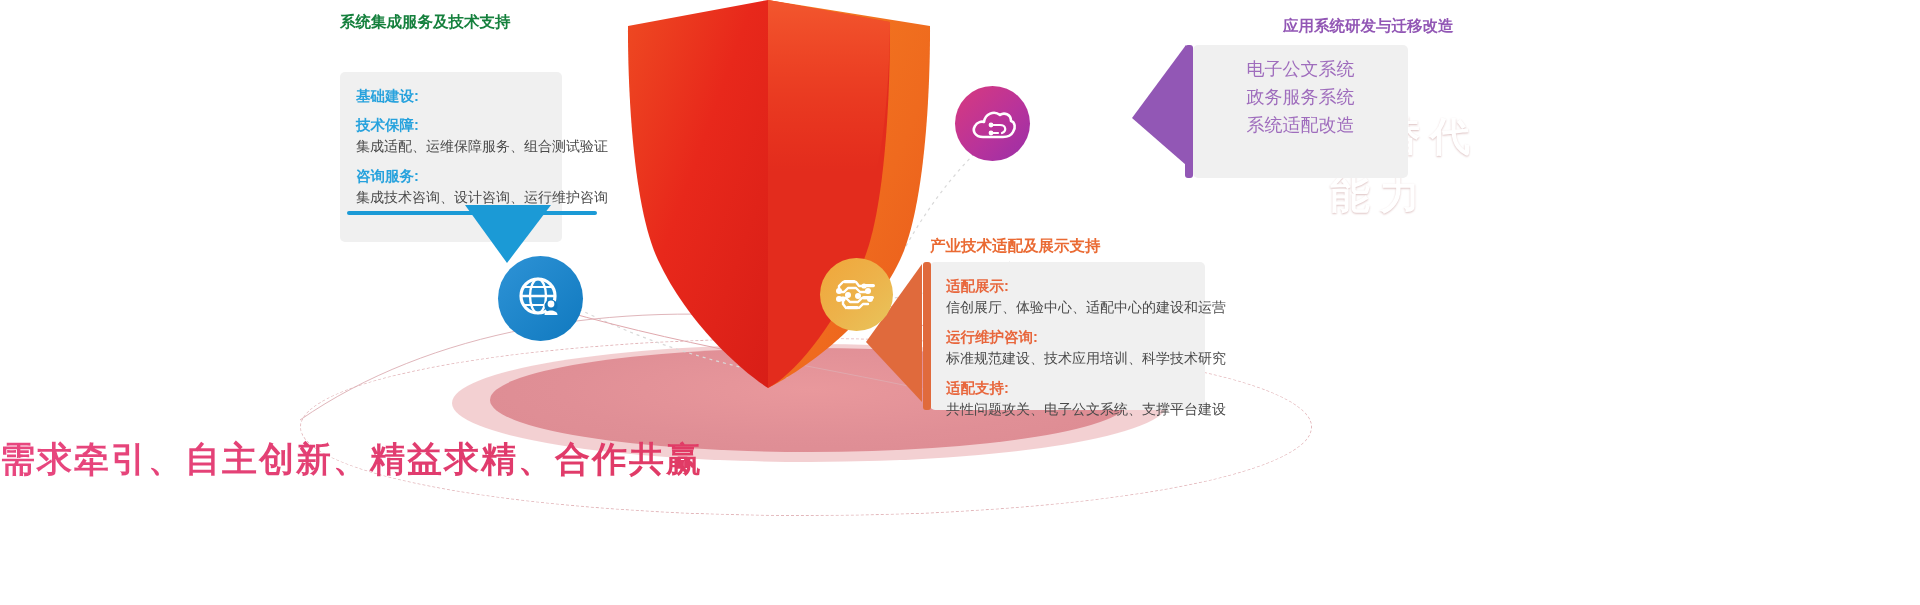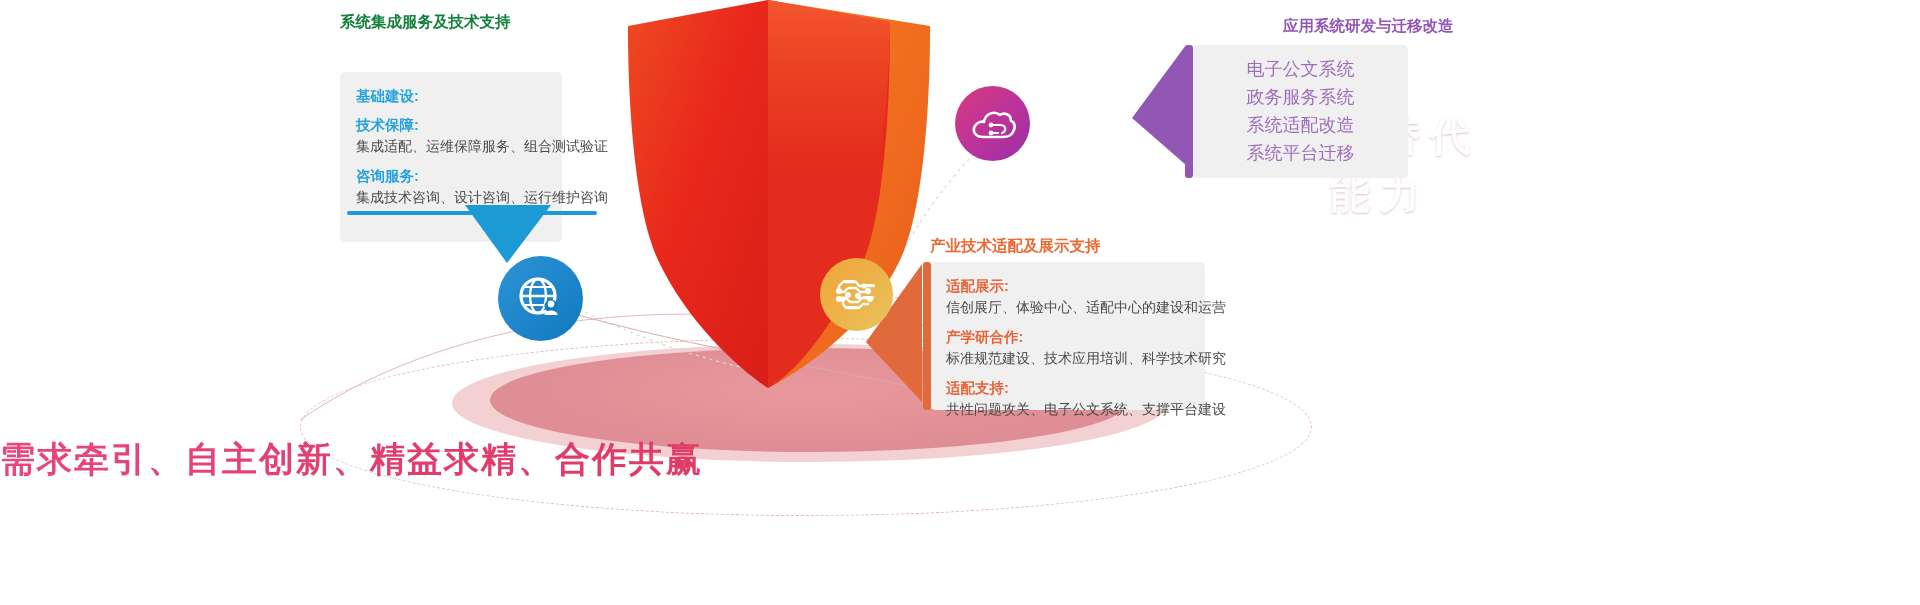--- a/index.html
+++ b/index.html
@@ -175,21 +175,20 @@
       <path d="M29.5 42 C 29.5 36, 42.5 36, 42.5 42 Z" fill="#ffffff"></path>
     </svg>
   </div>
 
   <div class="panel-heading" id="panel-purple-heading">应用系统研发与迁移改造</div>
   <div class="panel" id="panel-purple">
     <div style="padding:10px 0 0 0;">
       <div class="purple-item">电子公文系统</div>
       <div class="purple-item">政务服务系统</div>
       <div class="purple-item">系统适配改造</div>
-      <div class="purple-item">系统平台迁移</div>
     </div>
   </div>
 
   <div style="position:absolute;left:1185px;top:45px;width:8px;height:133px;background:#9257b5;border-radius:3px;"></div>
   <svg style="position:absolute;left:1130px;top:40px;" width="60" height="130" viewBox="0 0 60 130">
     <path d="M56 5 L56 125 L2 78 Z" fill="#9257b5"></path>
   </svg>
 
   <div class="circle-icon" id="icon-cloud">
     <svg width="48" height="40" viewBox="0 0 48 40">
@@ -202,21 +201,21 @@
   </div>
 
   <div class="panel-heading" id="panel-orange-heading">产业技术适配及展示支持</div>
   <div class="panel" id="panel-orange">
     <div class="panel-body">
       <div class="row">
         <div class="row-title">适配展示:</div>
         <div class="row-text">信创展厅、体验中心、适配中心的建设和运营</div>
       </div>
       <div class="row">
-        <div class="row-title">产学研合作:</div>
+        <div class="row-title">运行维护咨询:</div>
         <div class="row-text">标准规范建设、技术应用培训、科学技术研究</div>
       </div>
       <div class="row">
         <div class="row-title">适配支持:</div>
         <div class="row-text">共性问题攻关、电子公文系统、支撑平台建设</div>
       </div>
     </div>
   </div>
   <div style="position:absolute;left:923px;top:262px;width:8px;height:148px;background:#e06a3c;border-radius:3px;"></div>
   <svg style="position:absolute;left:862px;top:258px;" width="64" height="150" viewBox="0 0 64 150">

